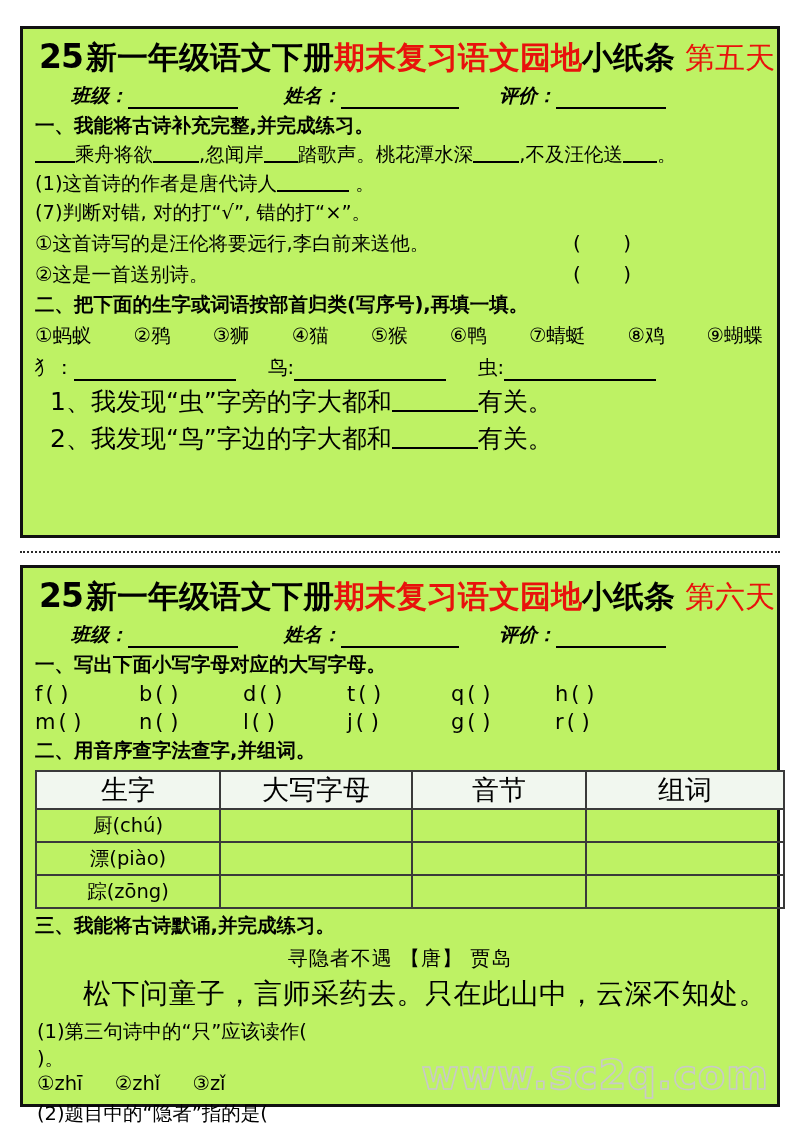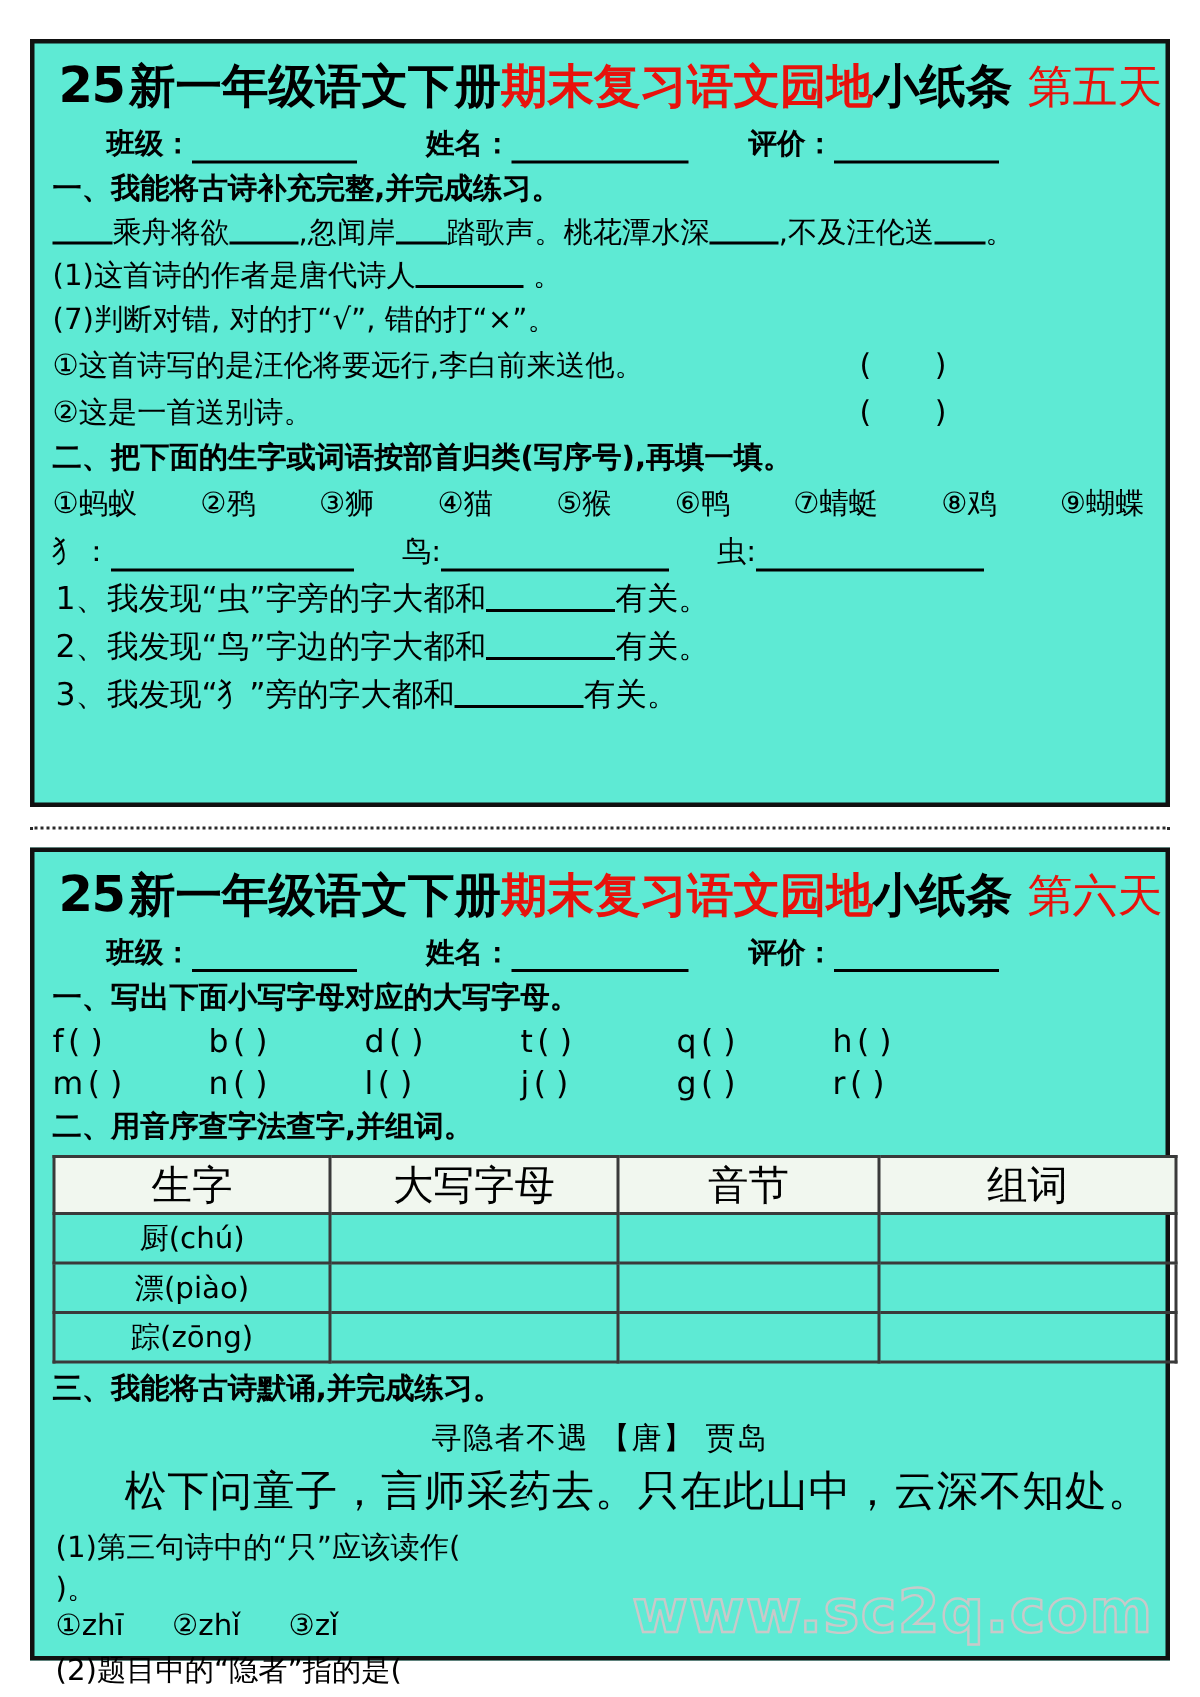--- a/index.html
+++ b/index.html
@@ -15,21 +15,21 @@
     width:800px;height:1131px;
     box-sizing:border-box;
     padding:26px 20px 22px 20px;
     display:flex;
     flex-direction:column;
   }
   .sheet{
     border:3px solid #111;
     box-sizing:border-box;
     padding:6px 10px 8px 10px;
-    background:#5eead4;
+    background:#bef264;
     position:relative;
   }
   .sheet.first{height:512px;}
   .sheet.second{height:542px;}
   .divider{
     height:27px;
     display:flex;
     align-items:center;
   }
   .divider .dots{
@@ -79,20 +79,21 @@
 
   
   .infoline{
     display:flex;
     align-items:flex-start;
     font-size:19px;
     font-weight:bold;
     margin:4px 0 2px 0;
     padding-left:38px;
     gap:0px;
+    font-style:italic;
   }
   .infoline .field{display:flex;align-items:flex-end;}
   .infoline .lbl{font-size:19px;font-weight:bold;}
   .ln{
     display:inline-block;
     border-bottom:2px solid #000;
     height:17px;
   }
   .ln.w110{width:110px;}
   .ln.w118{width:118px;}
@@ -148,21 +149,21 @@
   }
   .radical-row .item{display:flex;align-items:flex-end;}
   .radical-row .ln2{
     display:inline-block;border-bottom:2px solid #000;height:16px;
   }
   .rl1{width:162px}
   .rl2{width:152px}
   .rl3{width:152px}
   .rgap{width:32px;display:inline-block}
 
-  .findline{font-size:21px;margin:4px 0 2px 4px;white-space:nowrap;}
+  .findline{font-size:25px;margin:4px 0 2px 17px;white-space:nowrap;}
 
   
   .letters{
     display:flex;
     font-size:21px;
     margin:4px 0 2px 2px;
     letter-spacing:0px;
     font-family:"DejaVu Sans","Liberation Sans",sans-serif;
   }
   .letters .cell{
@@ -317,23 +318,20 @@
         <span>虫:</span>
         <span class="ln2 rl3"></span>
       </span>
     </div>
 
     <div class="findline">
       <span>1、我发现“虫”字旁的字大都和</span><span class="blank b80"></span><span>有关。</span>
     </div>
     <div class="findline">
       <span>2、我发现“鸟”字边的字大都和</span><span class="blank b80"></span><span>有关。</span>
-    </div>
-    <div class="findline">
-      <span>3、我发现“犭”旁的字大都和</span><span class="blank b80"></span><span>有关。</span>
     </div>
 
   </div>
 
   <div class="divider">
     <div class="dots"></div>
   </div>
 
   <div class="sheet second">
 

